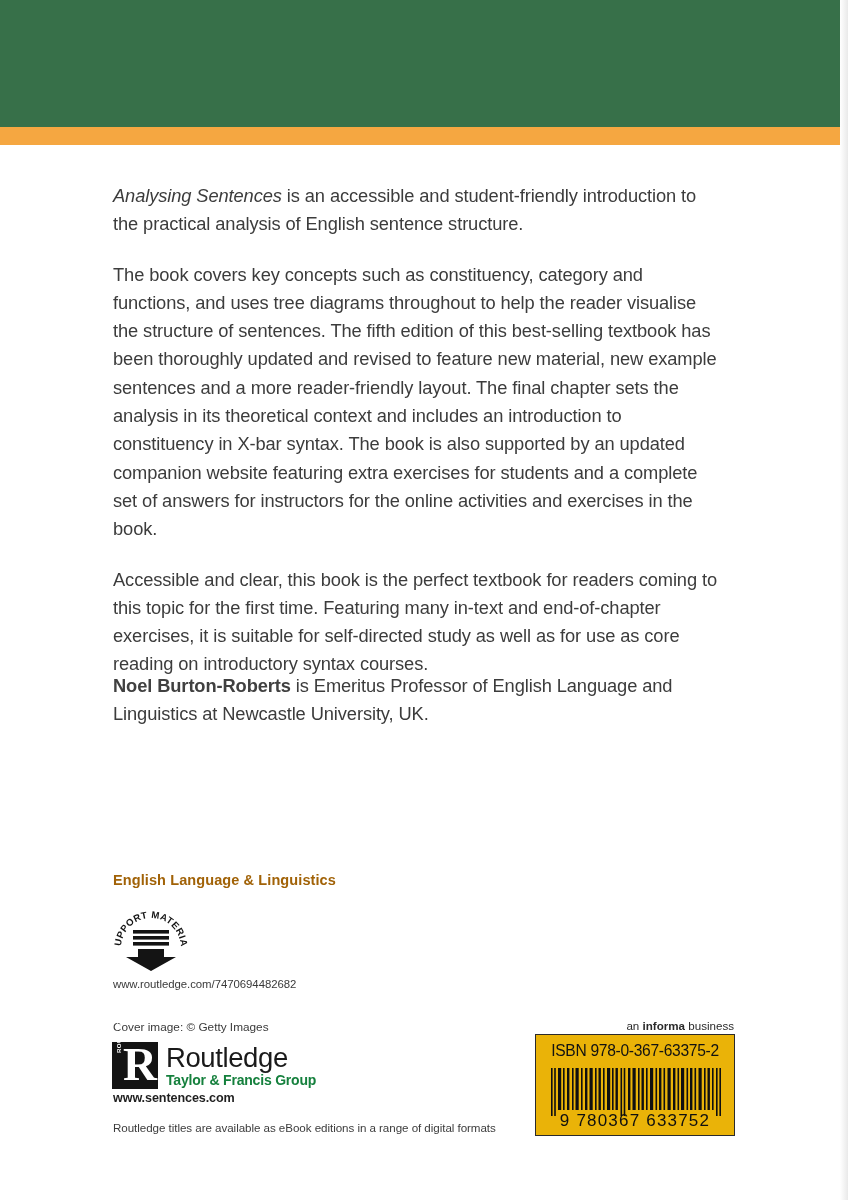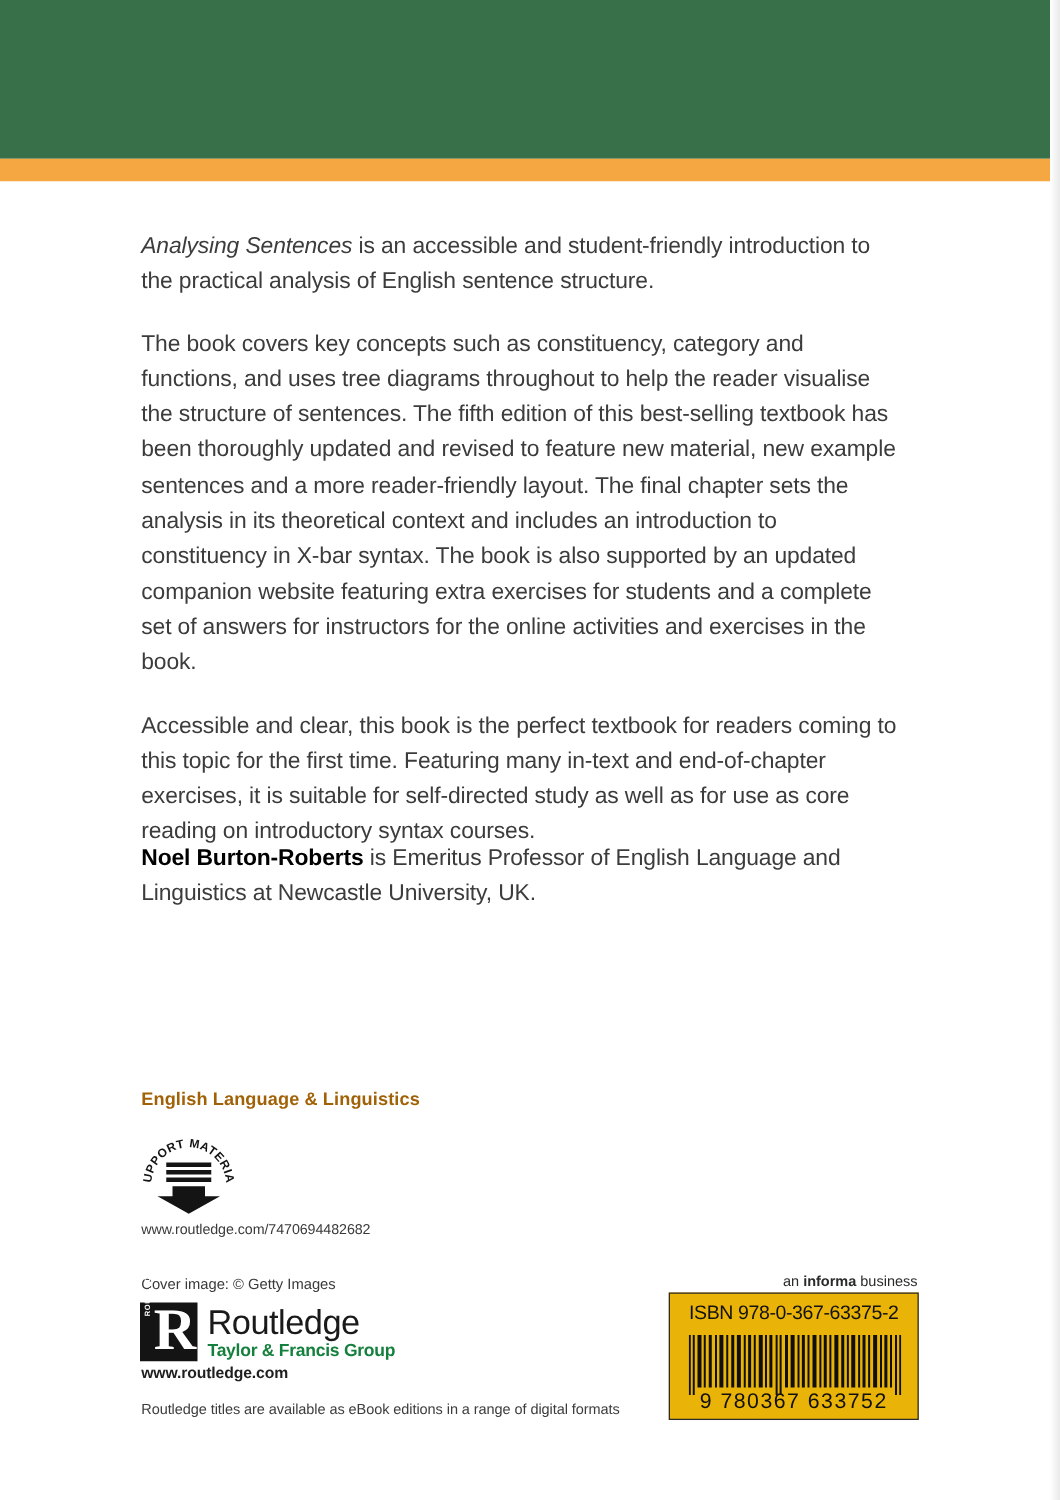--- a/index.html
+++ b/index.html
@@ -61,21 +61,21 @@
   .author-bio {
     position: absolute;
     left: 113px;
     top: 672px;
     width: 612px;
     font-size: 18.3px;
     line-height: 28.3px;
     color: #3c3c3c;
     letter-spacing: -0.1px;
   }
-  .author-bio strong { font-weight: bold; color: #000000; }
+  .author-bio strong { font-weight: bold; color: #404040; }
 
   
   .subject {
     position: absolute;
     left: 113px;
     top: 872px;
     font-size: 14.5px;
     font-weight: bold;
     color: #a16207;
     letter-spacing: 0.1px;
@@ -272,21 +272,21 @@
     <div class="rl-mark">
       <div class="rl-mark-vert">ROUTLEDGE</div>
       <div class="rl-mark-r">R</div>
     </div>
     <div class="rl-words">
       <div class="rl-name">Routledge</div>
       <div class="rl-sub">Taylor &amp; Francis Group</div>
     </div>
   </div>
 
-  <div class="routledge-url">www.routledge.com</div>
+  <div class="routledge-url">www.sentences.com</div>
   <div class="ebook-note">Routledge titles are available as eBook editions in a range of digital formats</div>
 
   <div class="informa"><span>an </span><b>informa</b><span> business</span></div>
 
   <div class="barcode-box">
     <div class="barcode-isbn">ISBN 978-0-367-63375-2</div>
     <svg class="barcode-bars" viewBox="0 0 170 48" preserveAspectRatio="none" xmlns="http://www.w3.org/2000/svg">
       <g fill="#101010">
         <rect x="0" y="0" width="1.6" height="48"></rect>
         <rect x="3.2" y="0" width="1.6" height="48"></rect>

